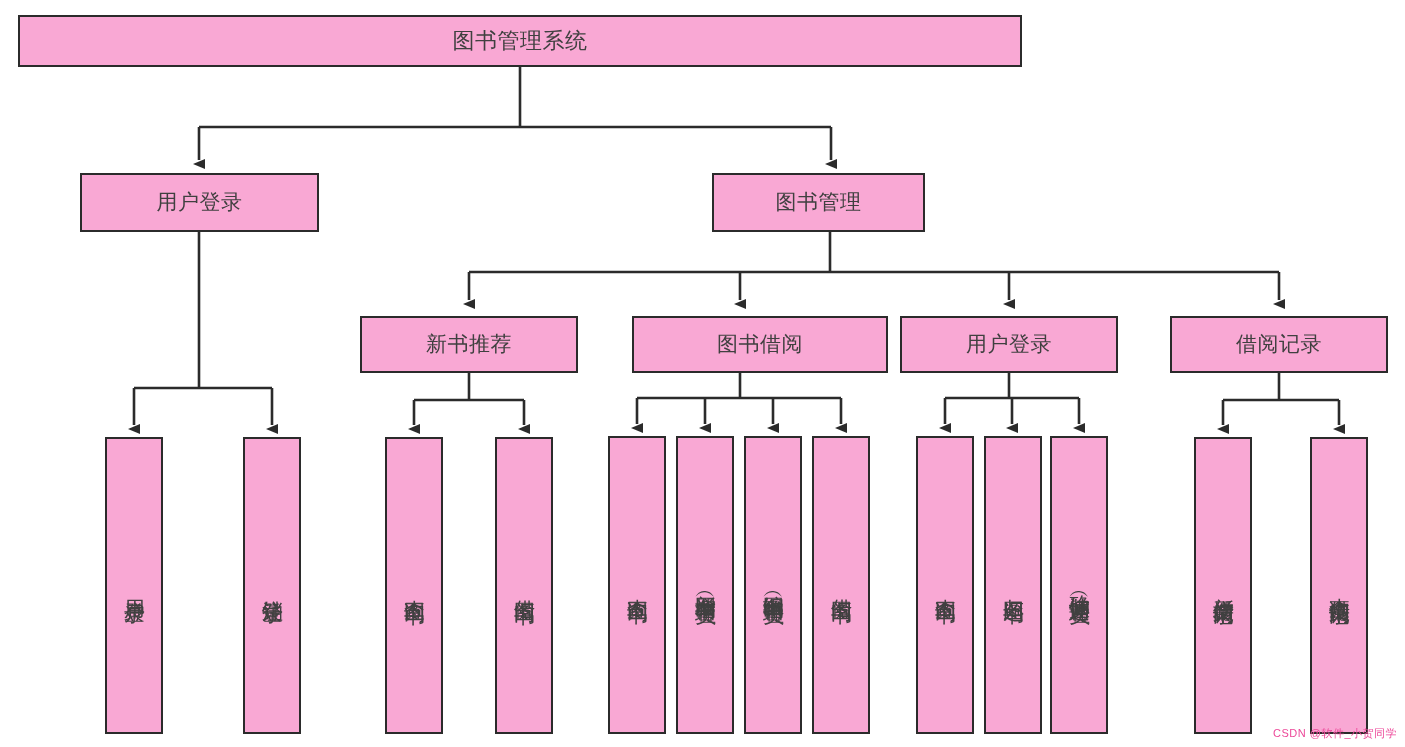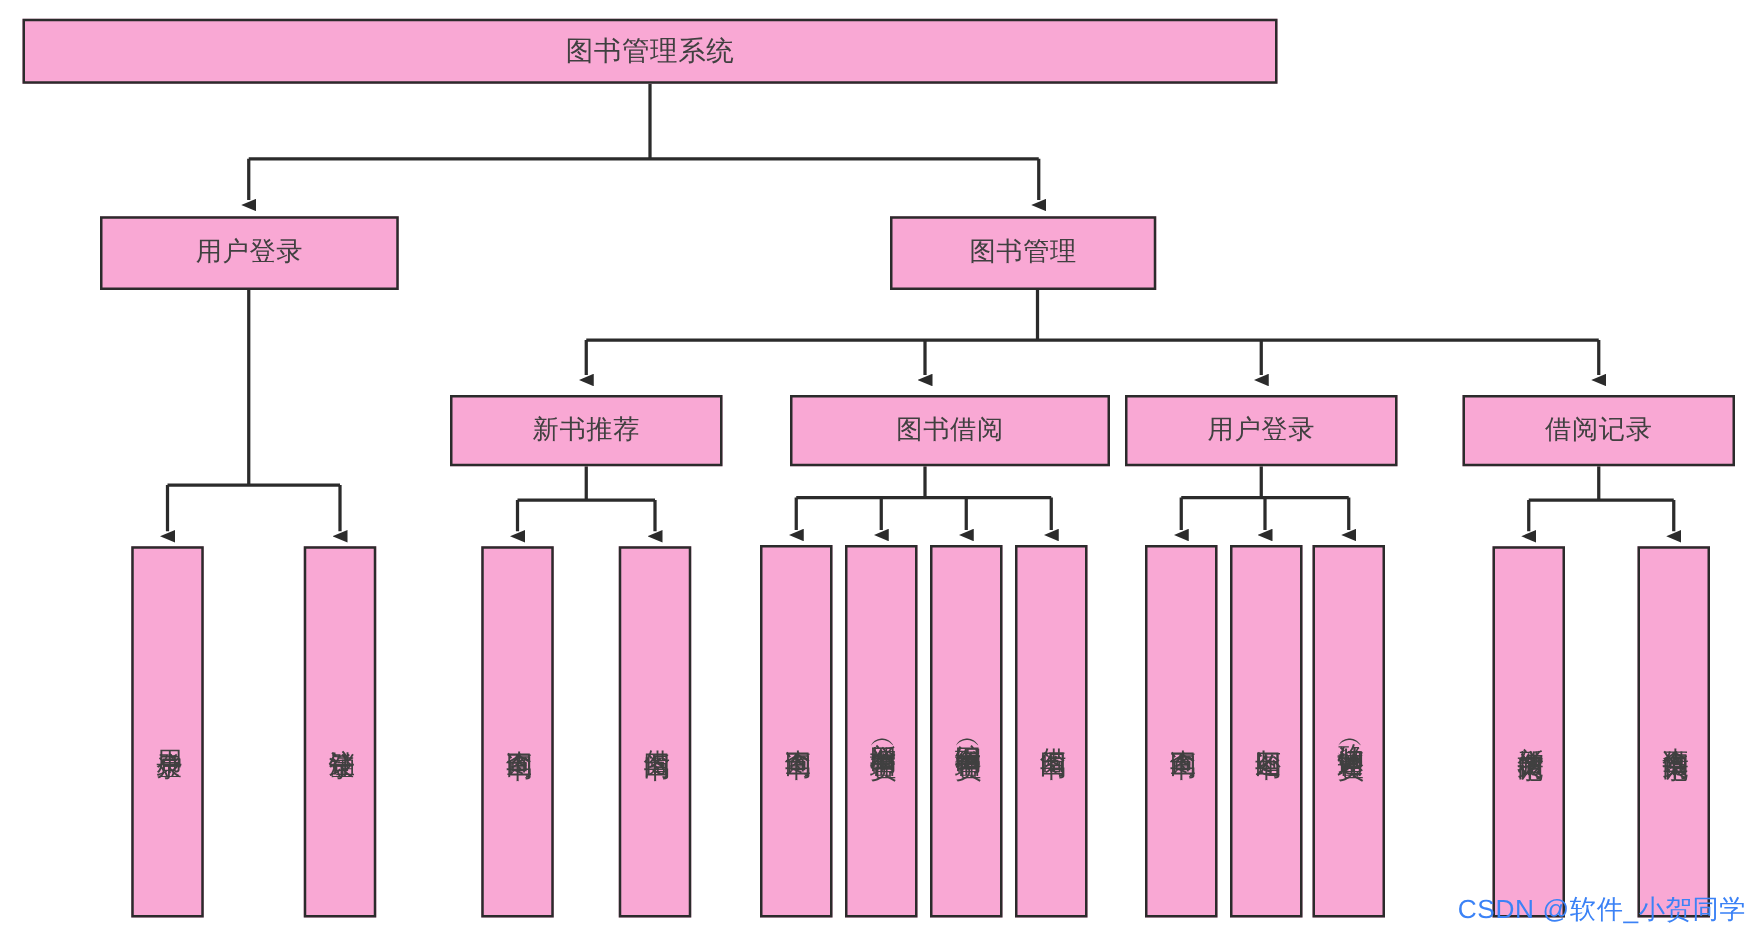--- a/index.html
+++ b/index.html
@@ -57,22 +57,22 @@
     font-size: 21px;
     line-height: 1.38;
     letter-spacing: 1.5px;
     white-space: nowrap;
     text-align: center;
   }
   .watermark {
     position: absolute;
     right: 8px;
     bottom: 6px;
-    font-size: 21px;
-    color: #3b82f6;
+    font-size: 11px;
+    color: #ec4899;
     white-space: nowrap;
     letter-spacing: 0.5px;
   }
 </style>
 </head>
 <body>
 
 <div id="canvas">
 
   <svg class="wires" viewBox="0 0 1405 747">

